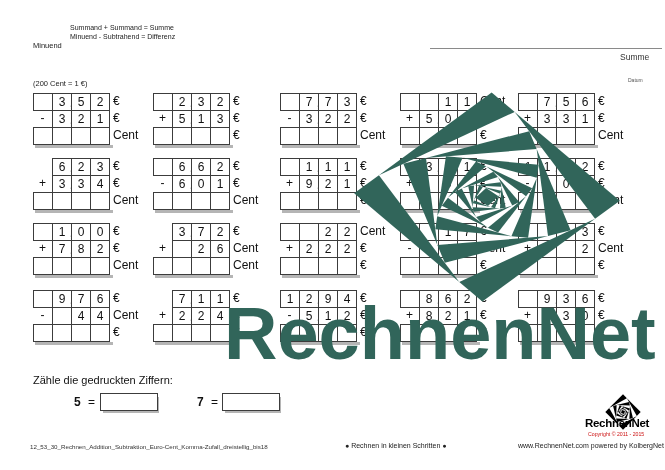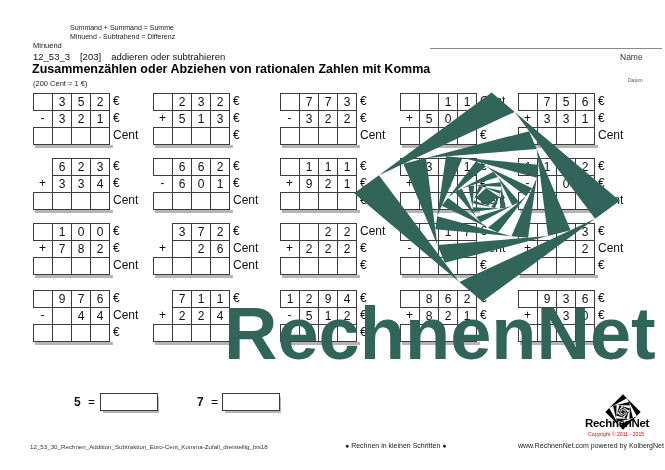--- a/index.html
+++ b/index.html
@@ -45,28 +45,24 @@
 </head>
 <body>
 
 <div id="page">
 
   <div class="abs formula" style="left:70px;top:23px;">
     <div>Summand + Summand = Summe</div>
     <div>Minuend - Subtrahend = Differenz</div>
   </div>
   <div class="abs aufgaben" style="left:33px;top:41px;">Minuend</div>
-  <div class="abs taskline" style="left:33px;top:51px;">
-    <span>12_53_3</span><span>[203]</span><span>addieren oder subtrahieren</span>
-  </div>
-  <div class="abs title" style="left:32px;top:62px;">Zusammenzählen oder Abziehen von rationalen Zahlen mit Komma</div>
   <div class="abs subtitle" style="left:33px;top:79px;">(200 Cent = 1 €)</div>
 
   <div class="abs nameline" style="left:430px;top:48px;"></div>
-  <div class="abs namelabel" style="left:620px;top:52px;">Name</div>
+  <div class="abs namelabel" style="left:620px;top:52px;">Summe</div>
   <div class="abs datumlabel" style="left:628px;top:77px;">Datum</div>
 
   <div id="problems">
       <div class="problem" style="left: 33px; top: 93px;">
         <div class="cell" style="left: 0px; top: 0px;"></div>
         <div class="cell" style="left: 19px; top: 0px;">3<span class="comma">,</span></div>
         <div class="cell" style="left: 38px; top: 0px;">5</div>
         <div class="cell" style="left: 57px; top: 0px;">2</div>
         <span class="unit" style="top: 0px;">€</span>
         <span class="opsign" style="top: 17px;">-</span>
@@ -450,20 +446,21 @@
         <polygon points="0.3168772441058407,-15.276213814557604 17.854048285863062,-3.5327456674994027 15.276213814557604,0.3168772441058407" fill="#31655a"></polygon>
         <polygon points="9.683234678856824,4.712339754285143 -3.009557826787158,12.469457423998184 -4.712339754285143,9.683234678856824" fill="#31655a"></polygon>
         <polygon points="-4.712339754285143,9.683234678856824 -12.469457423998184,-3.009557826787158 -9.683234678856824,-4.712339754285143" fill="#31655a"></polygon>
         <polygon points="-9.683234678856824,-4.712339754285143 3.009557826787158,-12.469457423998184 4.712339754285143,-9.683234678856824" fill="#31655a"></polygon>
         <polygon points="4.712339754285143,-9.683234678856824 12.469457423998184,3.009557826787158 9.683234678856824,4.712339754285143" fill="#31655a"></polygon>
         <polygon points="7.09203128089127,5.607100840708045 -5.607100840708045,7.09203128089127 -7.09203128089127,-5.607100840708045 5.607100840708045,-7.09203128089127" fill="#31655a"></polygon>
       </g>
     </svg>
   <div id="wm-text" style="color: rgb(49, 101, 90);">RechnenNet</div>
 
+  <div class="abs count-title" style="left:33px;top:374px;">Zähle die gedruckten Ziffern:</div>
   <span class="abs count-digit" style="left:74px;top:395px;">5</span>
   <span class="abs count-eq" style="left:88px;top:395px;">=</span>
   <div class="abs count-box" style="left:100px;top:393px;"></div>
   <span class="abs count-digit" style="left:197px;top:395px;">7</span>
   <span class="abs count-eq" style="left:211px;top:395px;">=</span>
   <div class="abs count-box" style="left:222px;top:393px;"></div>
 
   <svg id="logo-svg" viewBox="0 0 40 40" xmlns="http://www.w3.org/2000/svg">
       <g transform="translate(20,20) rotate(45)">
         <polygon points="-7,-12.5 12.5,-12.5 12.5,-7" fill="#000000"></polygon>

